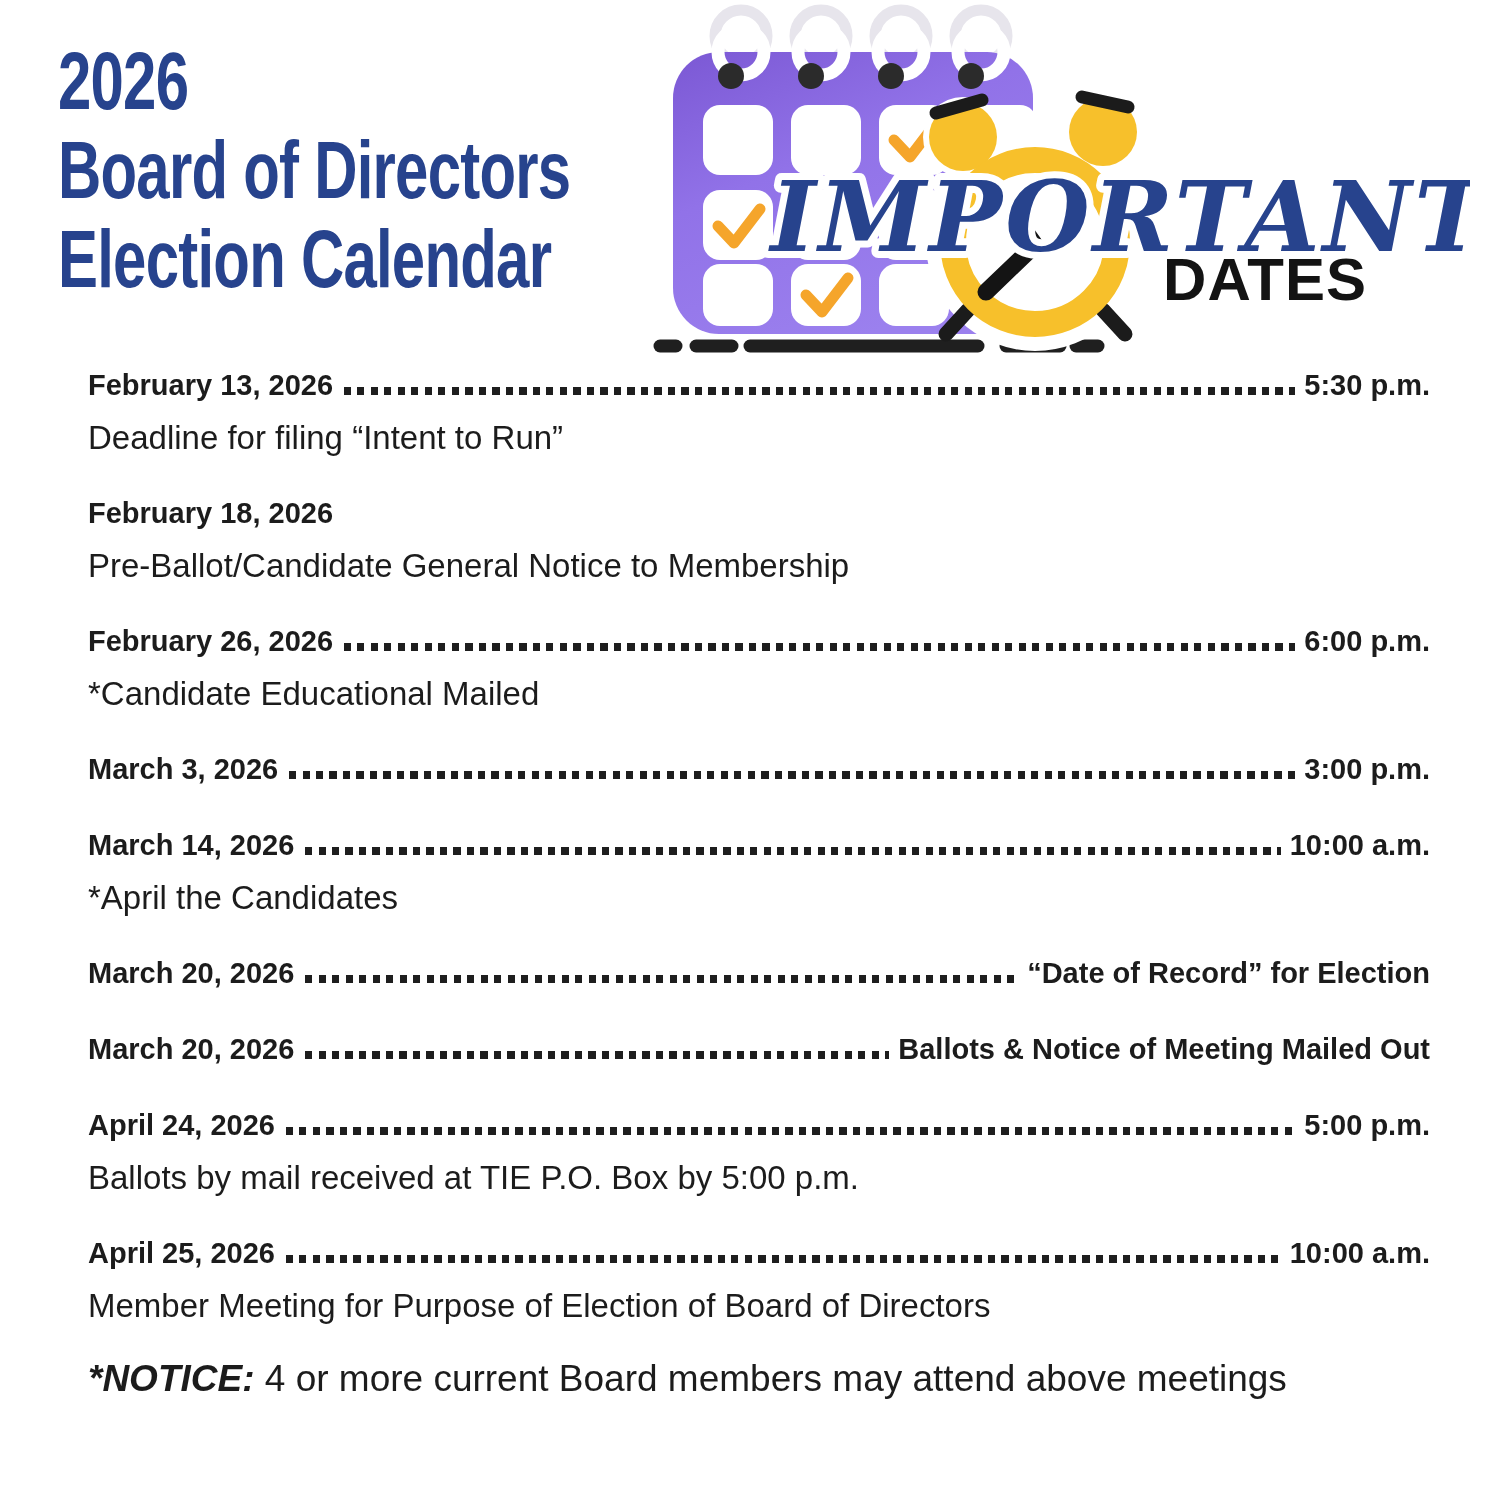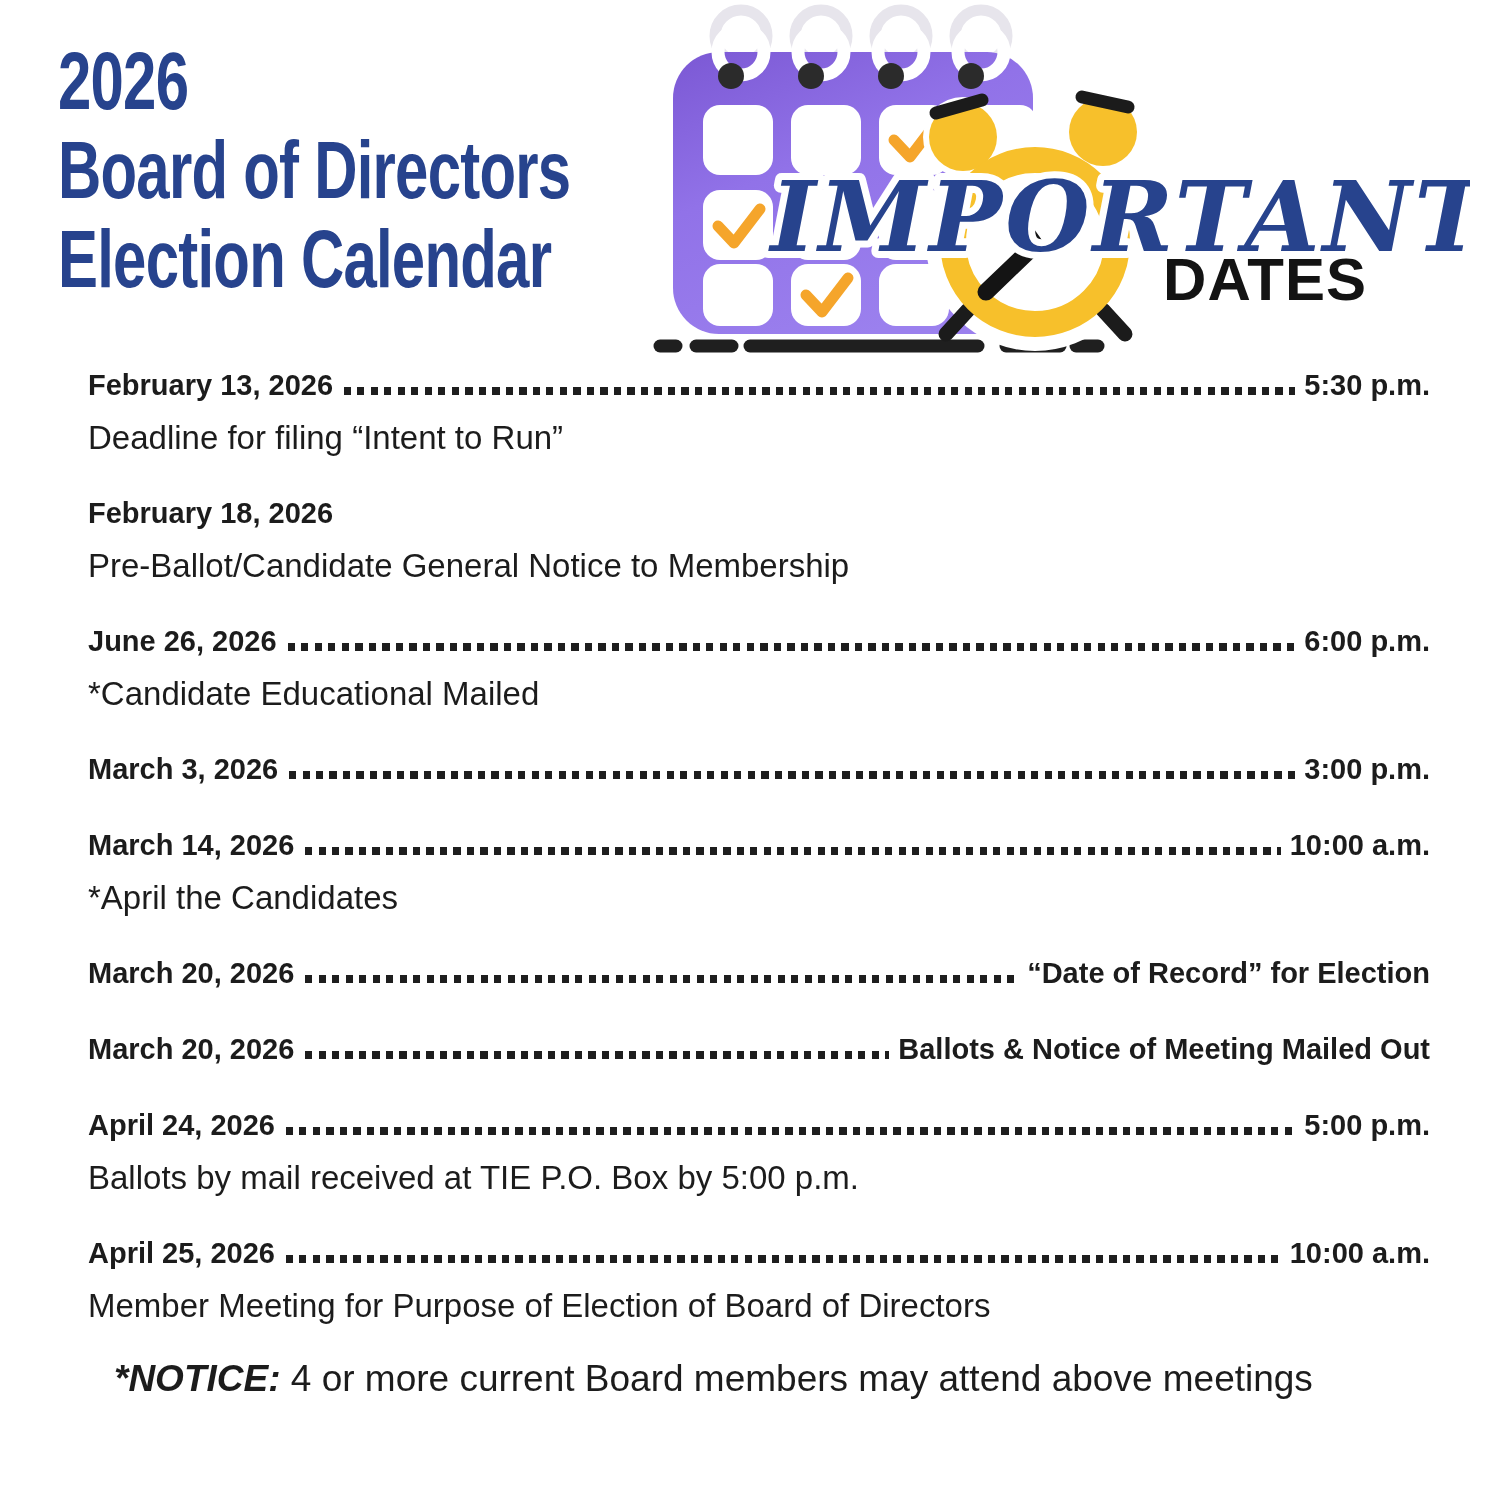--- a/index.html
+++ b/index.html
@@ -30,21 +30,21 @@
   .date { white-space: nowrap; }
   .time { white-space: nowrap; }
   .leader {
     flex: 1 1 auto; height: 8px; margin: 0 9px 0 11px;
     background: repeating-linear-gradient(90deg, #1e1e1e 0 7px, transparent 7px 13.5px);
   }
   .desc { font-size: 33px; line-height: 51px; font-weight: 400; margin-top: 1px; }
 
   
   .notice { margin-top: 16px; font-size: 37px; line-height: 46px; }
-  .notice-label { font-weight: 700; font-style: italic; margin-left: 26px; }
+  .notice-label { font-weight: 700; font-style: italic; }
   .notice-text { font-weight: 400; }
 </style>
 </head>
 <body>
 
 <div class="page">
 
   <div class="title">
     <div>2026</div>
     <div>Board of Directors</div>
@@ -156,21 +156,21 @@
     <div class="entry no-time">
       <div class="line1">
         <span class="date">February 18, 2026</span>
 
       </div>
       <div class="desc">Pre-Ballot/Candidate General Notice to Membership</div>
     </div>
 
     <div class="entry">
       <div class="line1">
-        <span class="date">June 26, 2026</span>
+        <span class="date">February 26, 2026</span>
         <span class="leader"></span>
         <span class="time">6:00 p.m.</span>
       </div>
       <div class="desc">*Candidate Educational Mailed</div>
     </div>
 
     <div class="entry">
       <div class="line1">
         <span class="date">March 3, 2026</span>
         <span class="leader"></span>

